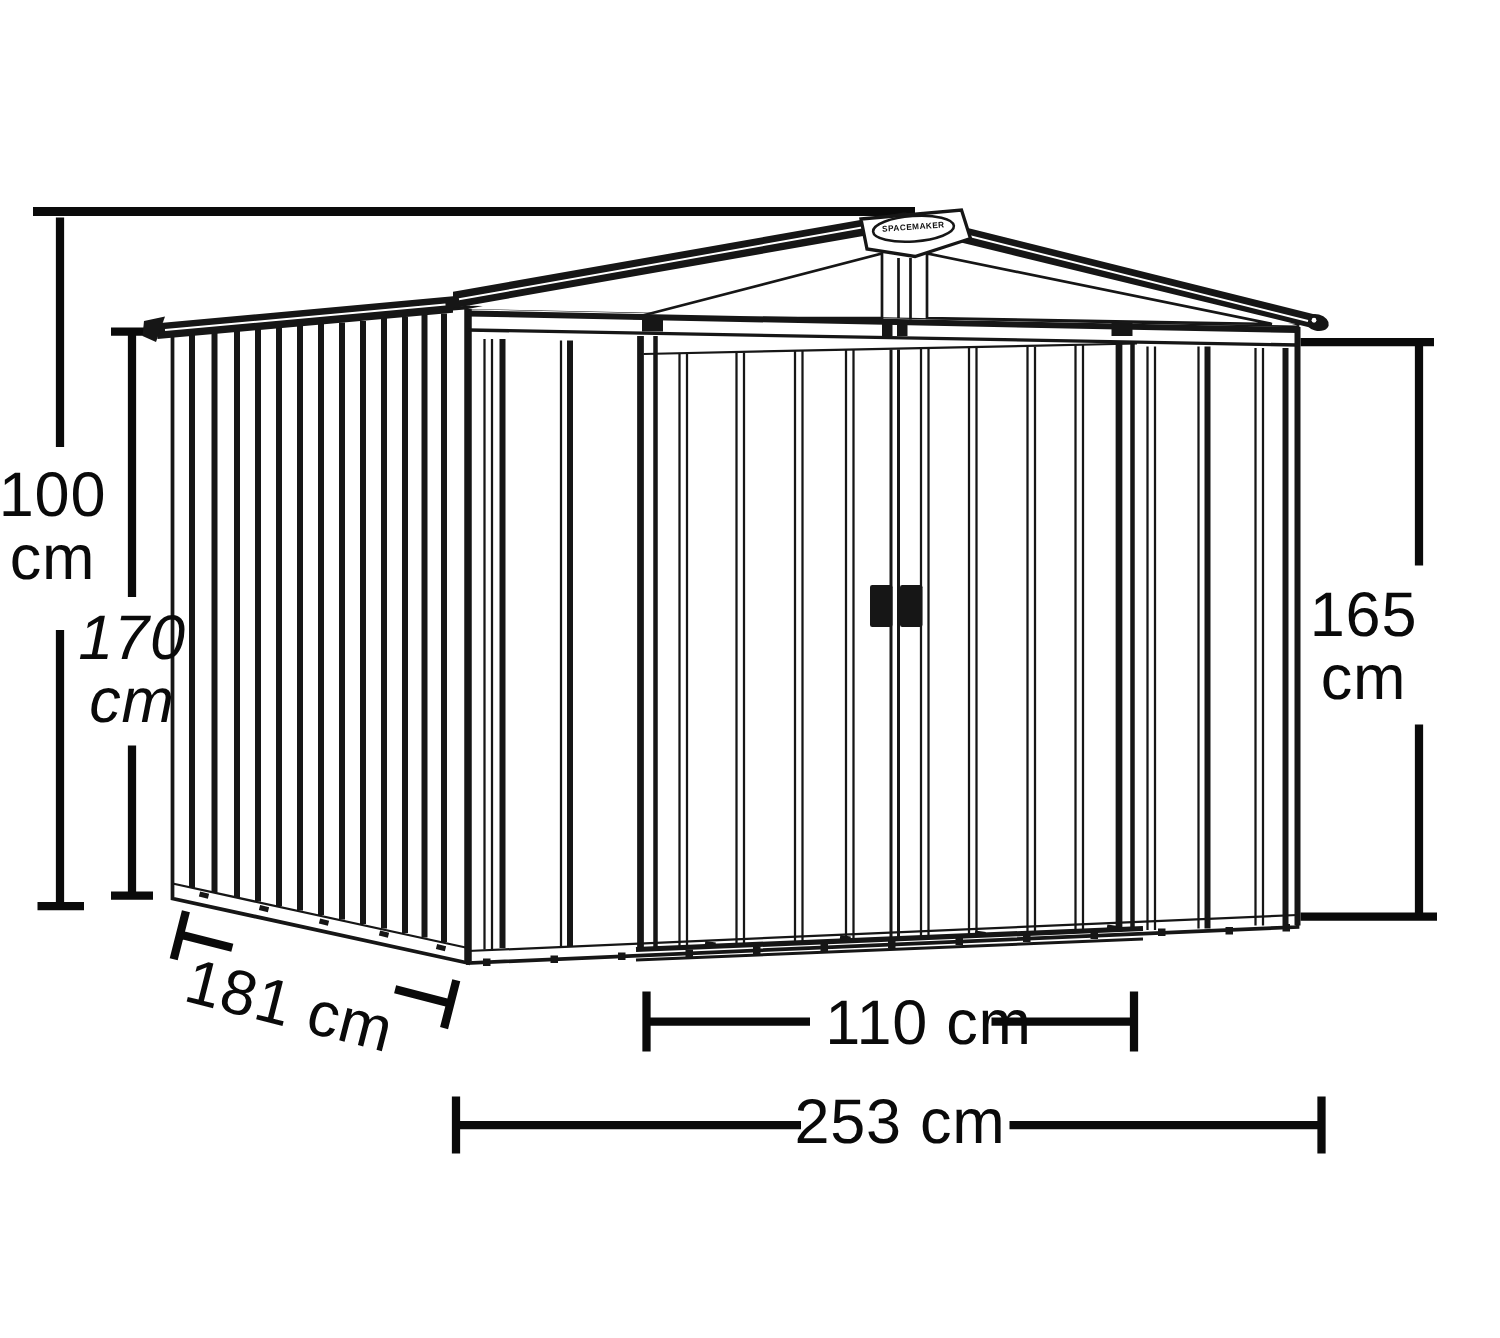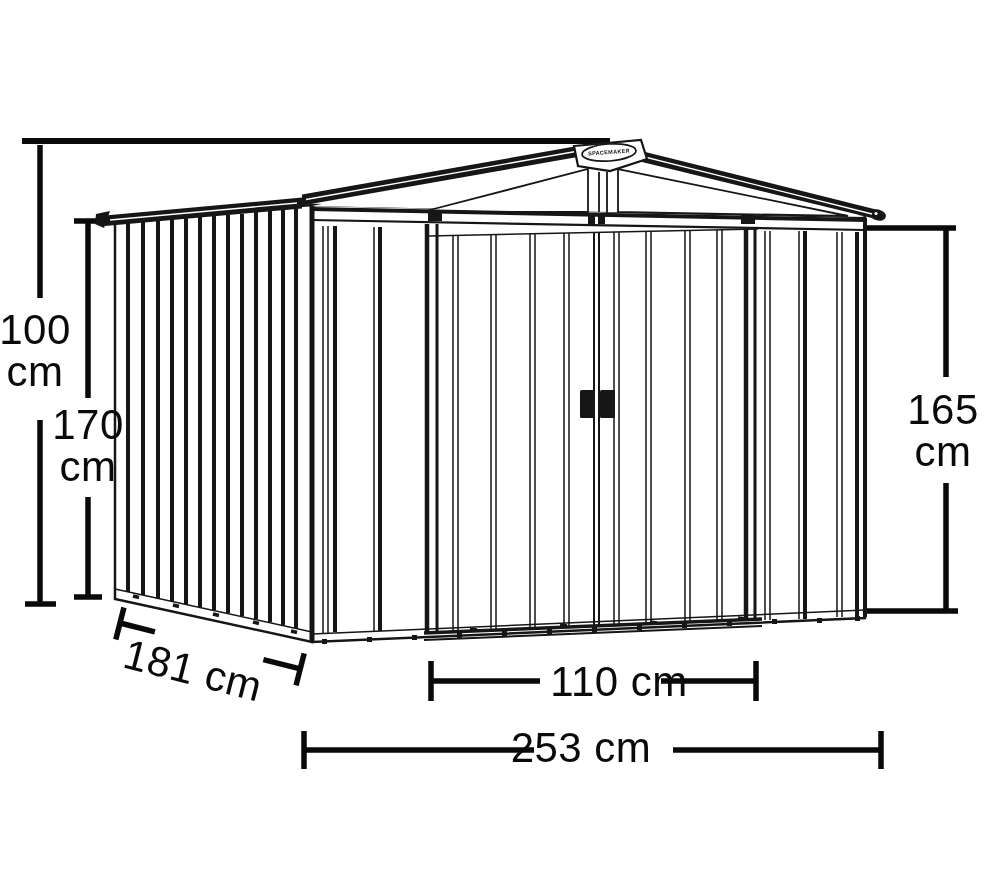--- a/index.html
+++ b/index.html
@@ -129,39 +129,39 @@
         <ellipse cx="609" cy="152.5" rx="27" ry="8.5" transform="rotate(-4 609 152.5)" fill="#ffffff" stroke-width="1.7"></ellipse>
       </g>
     </g>
   </svg>
 
   <div class="dim-label" id="dim-190" style="left:-4px;top:309px;width:78px;">
     <span>100</span>
     <span class="unit">cm</span>
   </div>
 
-  <div class="dim-label" id="dim-170" style="left:44px;top:404px;width:88px;">
+  <div class="dim-label" id="dim-170" style="left:44px;top:404px;width:88px;font-style:italic;">
     <span>170</span>
     <span class="unit">cm</span>
   </div>
 
-  <div class="dim-label" id="dim-165" style="left:899px;top:389px;width:88px;">
+  <div class="dim-label" id="dim-165" style="left:865px;top:389px;width:88px;">
     <span>165</span>
     <span class="unit">cm</span>
   </div>
 
   <div class="dim-label" id="dim-181" style="left:130px;top:633px;">
     <span>181 cm</span>
   </div>
 
   <div class="dim-label" id="dim-110" style="left:549px;top:661px;width:140px;">
     <span>110 cm</span>
   </div>
 
-  <div class="dim-label" id="dim-253" style="left:506px;top:727px;width:150px;">
+  <div class="dim-label" id="dim-253" style="left:525px;top:727px;width:150px;">
     <span>253 cm</span>
   </div>
 
   <div id="badge-text">
     <span>SPACEMAKER</span>
   </div>
 
 </div>
 
 </body></html>

